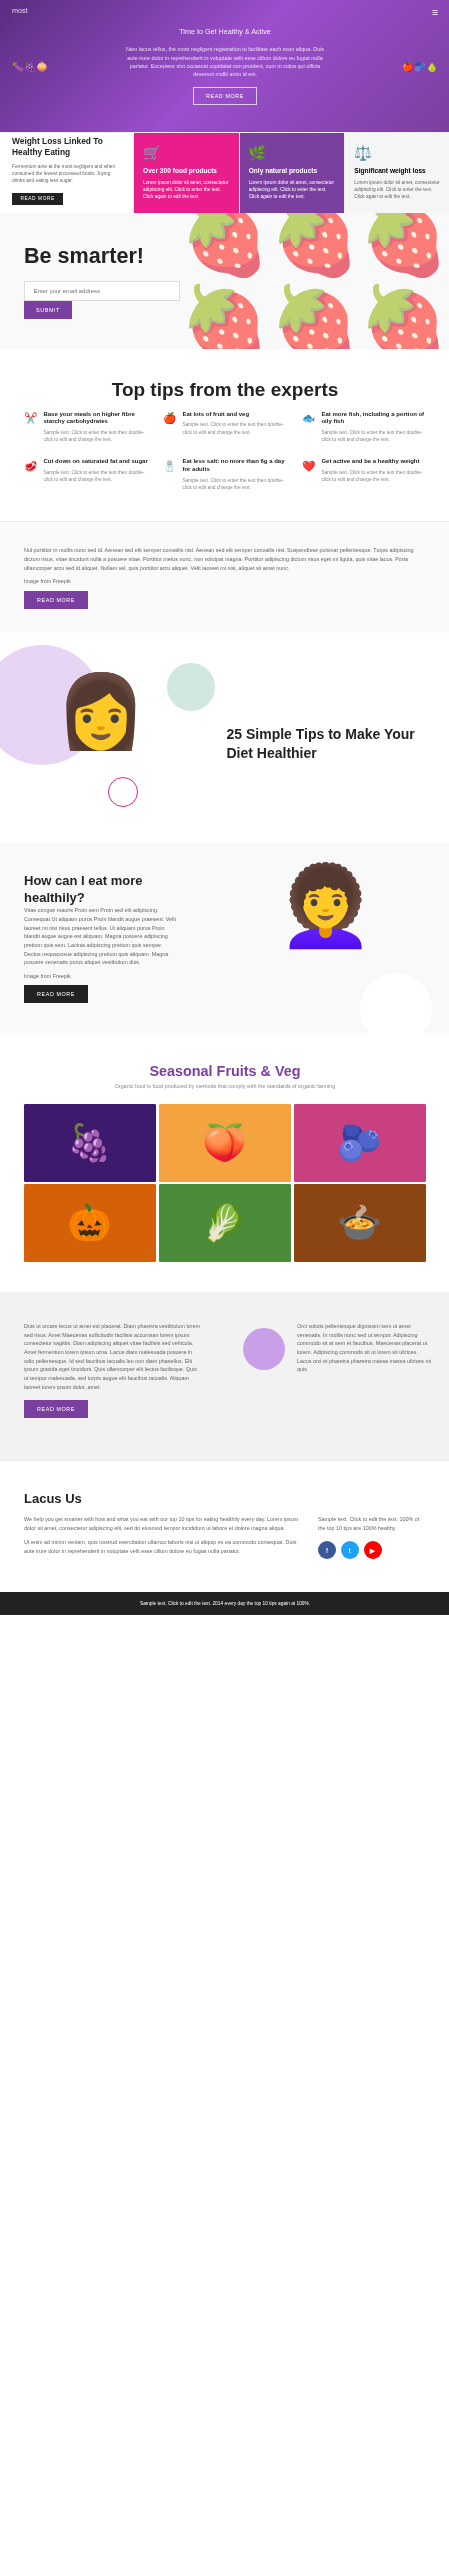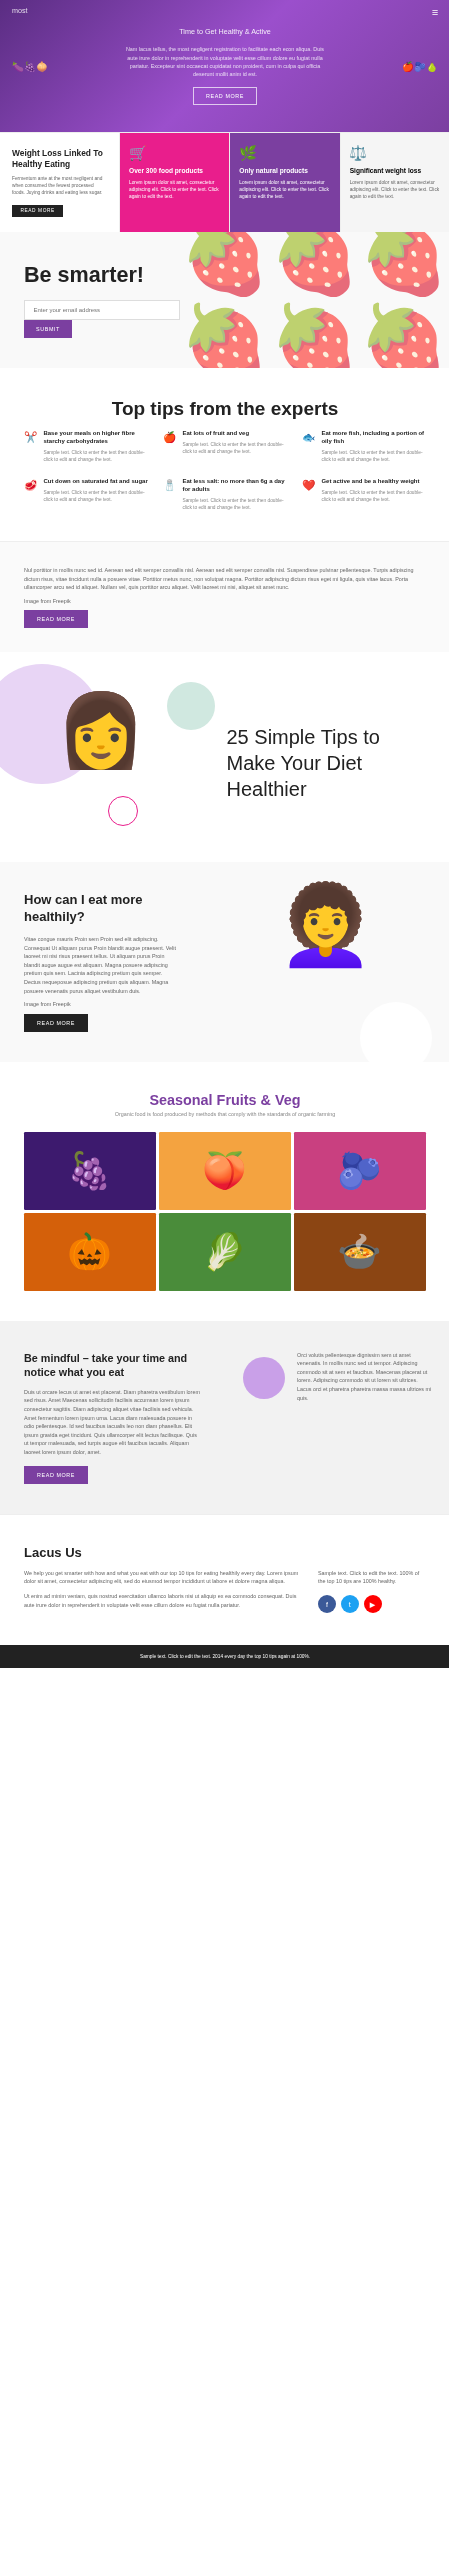--- a/index.html
+++ b/index.html
@@ -32,22 +32,22 @@
     .hero-desc { color: rgba(255,255,255,0.8); font-size: 5.4px; max-width: 210px; margin: 0 auto 9px; line-height: 1.5; }
     .hero-btn { background: transparent; border: 0.6px solid rgba(255,255,255,0.7); color: #fff; padding: 4.8px 12px; font-size: 5.4px; cursor: pointer; letter-spacing: 0.6px; }
 
     
     .features {
       display: flex;
       background: #fff;
       border-top: 1.8px solid #eee;
     }
     .feature-main {
-      width: 120px;
-      padding: 15px 12px;
+      width: 134px;
+      padding: 3px 12px;
       border-right: 0.6px solid #eee;
     }
     .feature-main h2 { font-size: 8.4px; font-weight: bold; color: #222; margin-bottom: 4.8px; line-height: 1.3; }
     .feature-main p { font-size: 4.8px; color: #666; line-height: 1.5; margin-bottom: 7.2px; }
     .read-more-btn { background: #222; color: #fff; border: none; padding: 3.6px 8.4px; font-size: 4.8px; cursor: pointer; letter-spacing: 0.6px; text-transform: uppercase; }
 
     .feature-card {
       flex: 1;
       padding: 12px 9px;
       border-right: 0.6px solid #eee;
@@ -146,33 +146,33 @@
       top: 30px; right: -12px;
       z-index: 0;
     }
     .tips25-right {
       width: 55%;
       padding: 36px 24px 24px;
       display: flex;
       flex-direction: column;
       justify-content: center;
     }
-    .tips25-right h2 { font-size: 20px; font-weight: normal; color: #222; line-height: 1.3; }
+    .tips25-right h2 { font-size: 14px; font-weight: bold; color: #222; line-height: 1.3; }
 
     
     .eat-healthy-section {
       display: flex;
       background: #f9f9f9;
       min-height: 180px;
     }
     .eat-healthy-left {
       width: 45%;
       padding: 30px 24px;
     }
-    .eat-healthy-left h2 { font-size: 13px; font-weight: bold; color: #222; margin-bottom: 9px; line-height: 1.3; }
+    .eat-healthy-left h2 { font-size: 13px; font-weight: bold; color: #222; line-height: 1.3; }
     .eat-healthy-left p { font-size: 5.4px; color: #666; line-height: 1.6; margin-bottom: 4.8px; }
     .eat-credit { font-size: 4.8px; color: #999; margin-bottom: 9px; }
     .read-more-btn3 { background: #222; color: #fff; border: none; padding: 6px 13px; font-size: 5.4px; cursor: pointer; letter-spacing: 0.6px; text-transform: uppercase; }
     .eat-healthy-right {
       width: 55%;
       position: relative;
       overflow: hidden;
     }
     .person2-img { font-size: 78px; text-align: center; padding-top: 18px; }
     .circle-white-large {
@@ -410,21 +410,20 @@
     <div class="fruit-cell peaches">🍑</div>
     <div class="fruit-cell berries">🫐</div>
     <div class="fruit-cell pumpkins">🎃</div>
     <div class="fruit-cell lettuce">🥬</div>
     <div class="fruit-cell bowl">🍲</div>
   </div>
 </section>
 
 <section class="mindful-section">
   <div class="mindful-left">
-    <h2>Be mindful – take your time and notice what you eat</h2>
     <p>Duis ut orcare lecus ut amet est placerat. Diam pharetra vestibulum lorem sed risus. Amet Maecenas sollicitudin facilisis accumsan lorem ipsum consectetur sagittis. Diam adipiscing aliquet vitae facilisis sed vehicula. Amet fermentum lorem ipsum urna. Lacus diam malesuada posuere in odio pellentesque. Id sed faucibus iacualis leo non diam phasellus. Elit ipsum gravida eget tincidunt. Quis ullamcorper elit lectus facilisque. Quis ut tempor malesuada, sed turpis augue elit faucibus iacualis. Aliquam laoreet lorem ipsum dolor, amet.</p>
     <button class="read-more-btn4">READ MORE</button>
   </div>
   <div class="mindful-right">
     <div class="circle-purple-mid"></div>
     <div class="mindful-right-text">
       <p>Orci volutis pellentesque dignissim sem ut amet venenatis. In mollis nunc sed ut tempor. Adipiscing commodo sit at sem et faucibus. Maecenas placerat ut lorem. Adipiscing commodo sit ut lorem sit ultrices. Lacus orci et pharetra pharetra massa massa ultrices mi quis.</p>
     </div>
   </div>
 </section>

